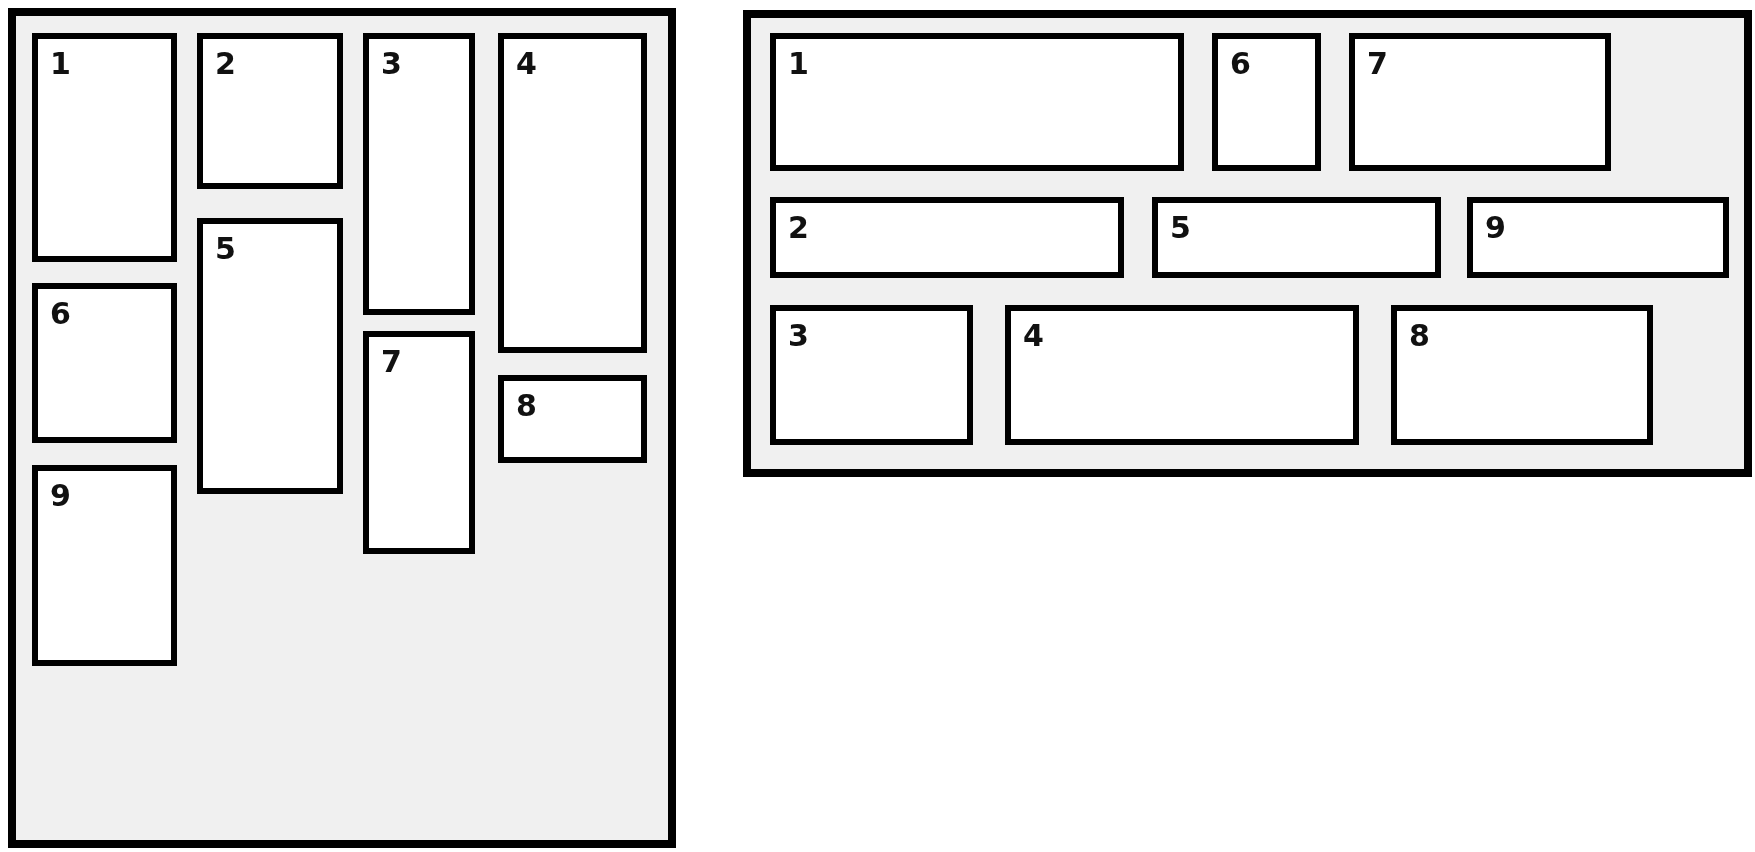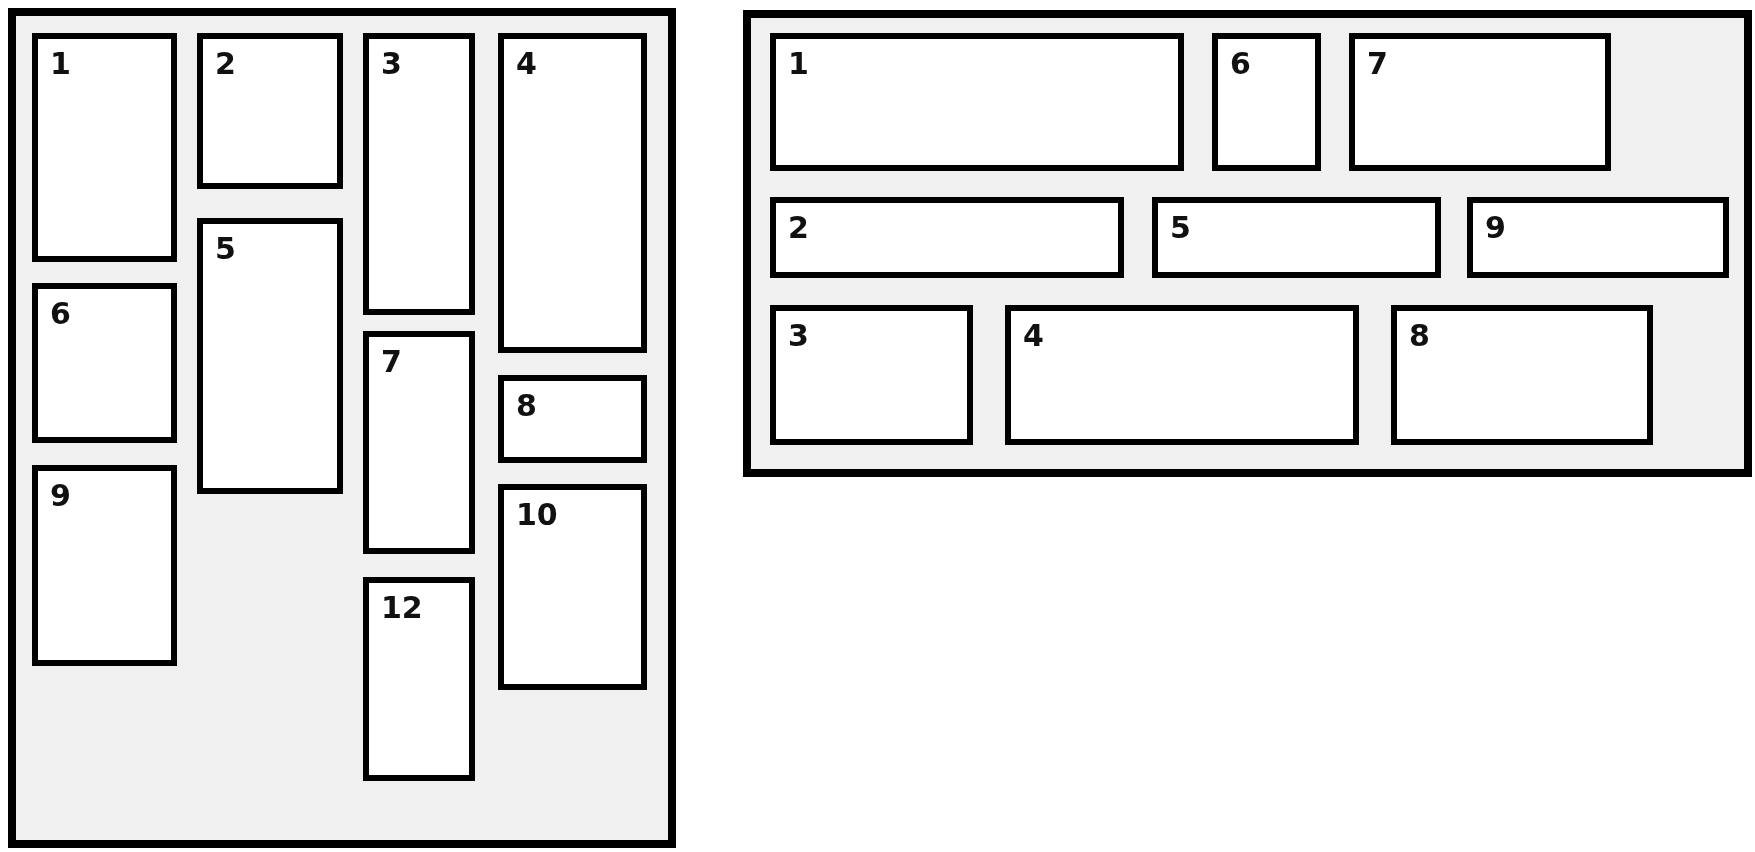--- a/index.html
+++ b/index.html
@@ -62,26 +62,20 @@
       </div>
       <div class="box" style="left: 347px; top: 315px; width: 112px; height: 223px;">
         <span class="box-label">7</span>
       </div>
       <div class="box" style="left: 482px; top: 359px; width: 149px; height: 88px;">
         <span class="box-label">8</span>
       </div>
       <div class="box" style="left: 16px; top: 449px; width: 145px; height: 201px;">
         <span class="box-label">9</span>
       </div>
-      <div class="box" style="left: 482px; top: 468px; width: 149px; height: 206px;">
-        <span class="box-label">10</span>
-      </div>
-      <div class="box" style="left: 347px; top: 561px; width: 112px; height: 204px;">
-        <span class="box-label">12</span>
-      </div>
     </div>
   <div class="panel" style="left: 743px; top: 10px; width: 1009px; height: 467px;">
       <div class="box" style="left: 19px; top: 15px; width: 414px; height: 138px;">
         <span class="box-label">1</span>
       </div>
       <div class="box" style="left: 19px; top: 179px; width: 354px; height: 81px;">
         <span class="box-label">2</span>
       </div>
       <div class="box" style="left: 19px; top: 287px; width: 203px; height: 140px;">
         <span class="box-label">3</span>

